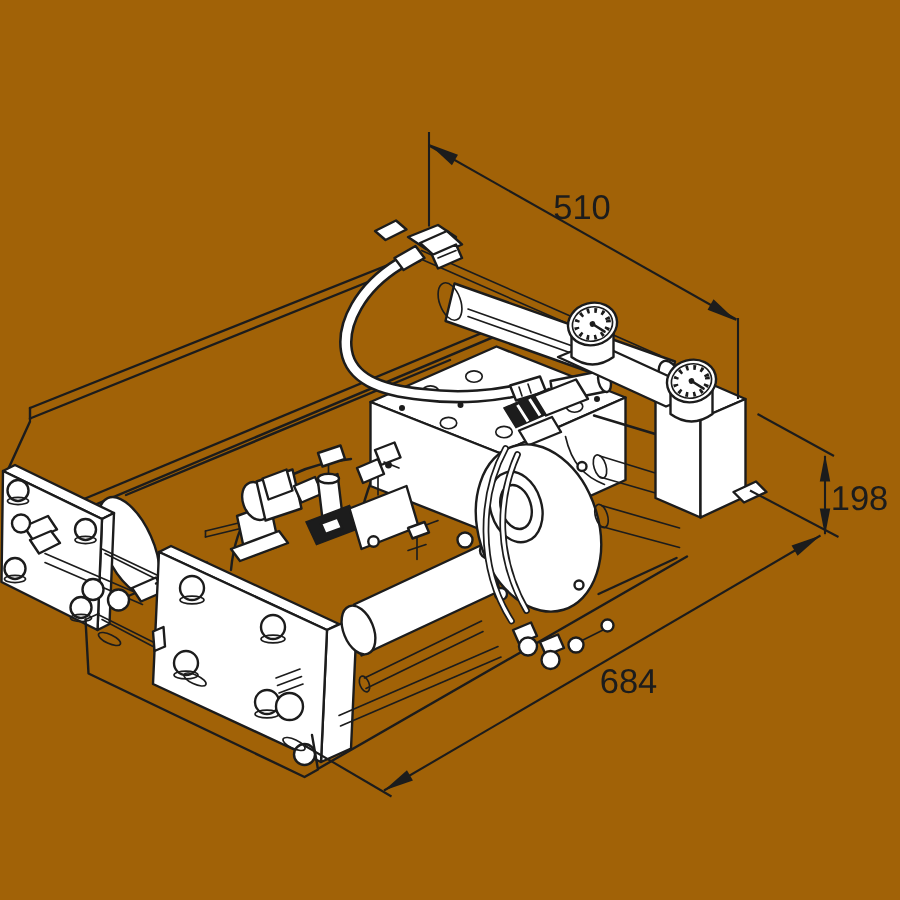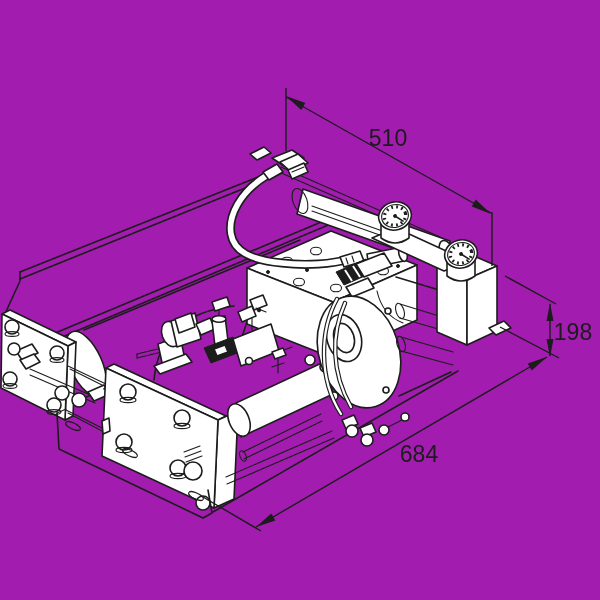--- a/index.html
+++ b/index.html
@@ -1,16 +1,16 @@
 <!DOCTYPE html>
 <html><head>
 <meta charset="utf-8">
 <style>
   html,body{margin:0;padding:0;background:#ffffff;}
-  #canvas{position:relative;width:600px;height:600px;background:#a21caf;overflow:hidden;
+  #canvas{position:relative;width:600px;height:600px;background:#a16207;overflow:hidden;
           font-family:"Liberation Sans", sans-serif;}
   svg{position:absolute;left:0;top:0;}
   .ln{stroke:#1c1c1c;stroke-width:1.6;fill:none;stroke-linecap:round;stroke-linejoin:round;}
   .thin{stroke:#1c1c1c;stroke-width:1.1;fill:none;stroke-linecap:round;}
   .wf{stroke:#1c1c1c;stroke-width:1.6;fill:#ffffff;stroke-linejoin:round;}
   .blk{stroke:#1c1c1c;stroke-width:1;fill:#1c1c1c;}
   .dim{stroke:#1c1c1c;stroke-width:1.4;fill:none;}
   .arr{fill:#1c1c1c;stroke:none;}
   .dimtxt{fill:#1c1c1c;font-size:23px;font-family:"Liberation Sans",sans-serif;}
 </style>

